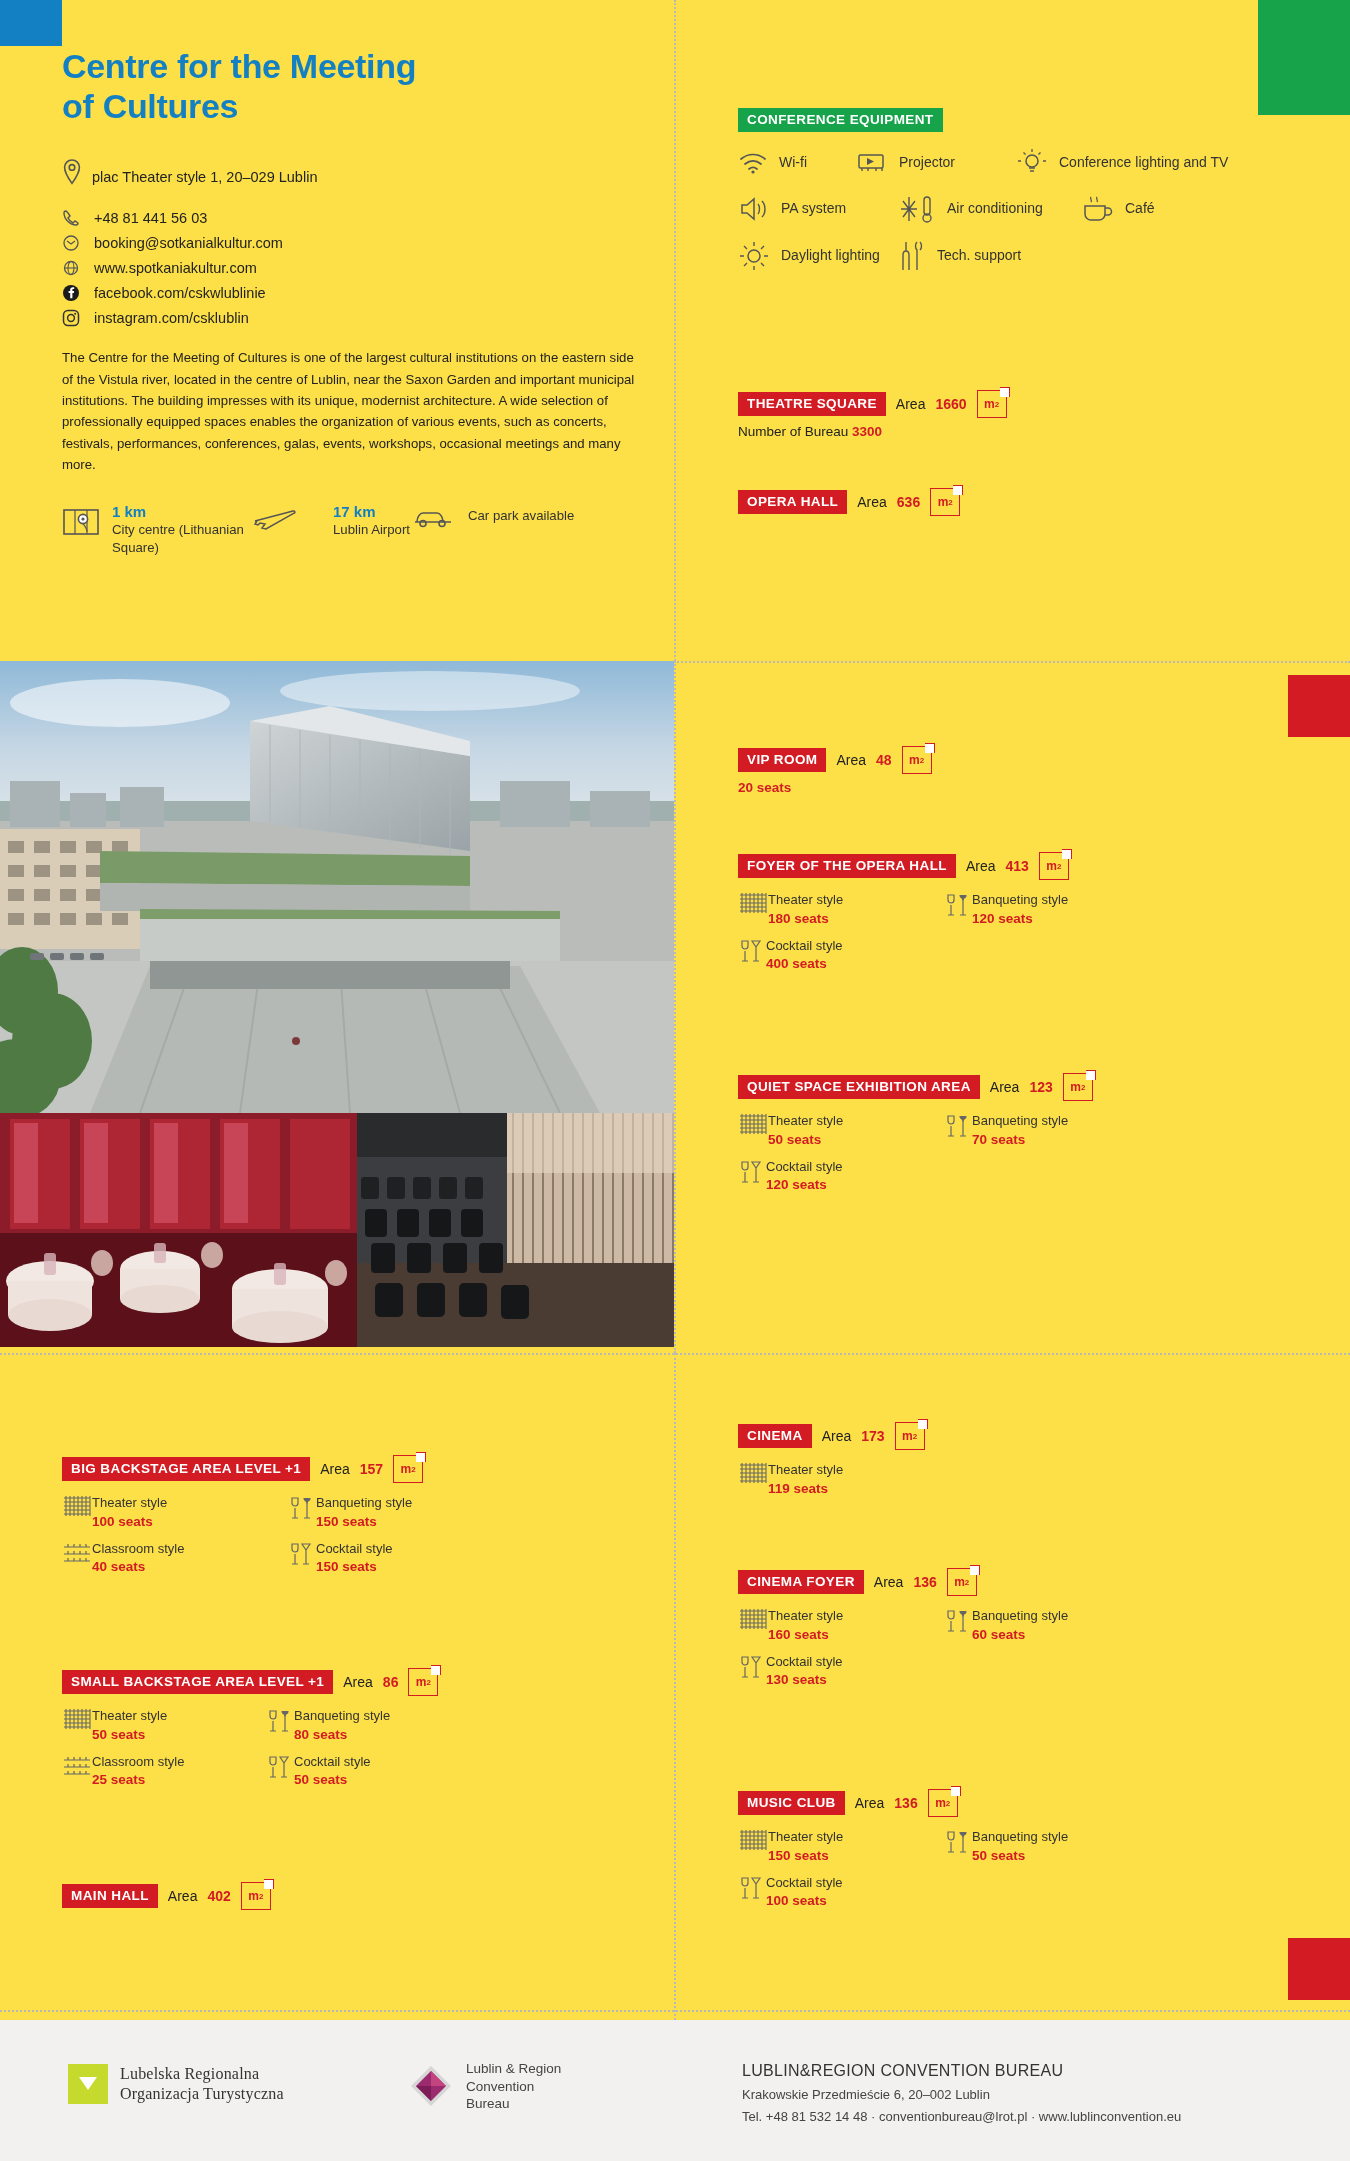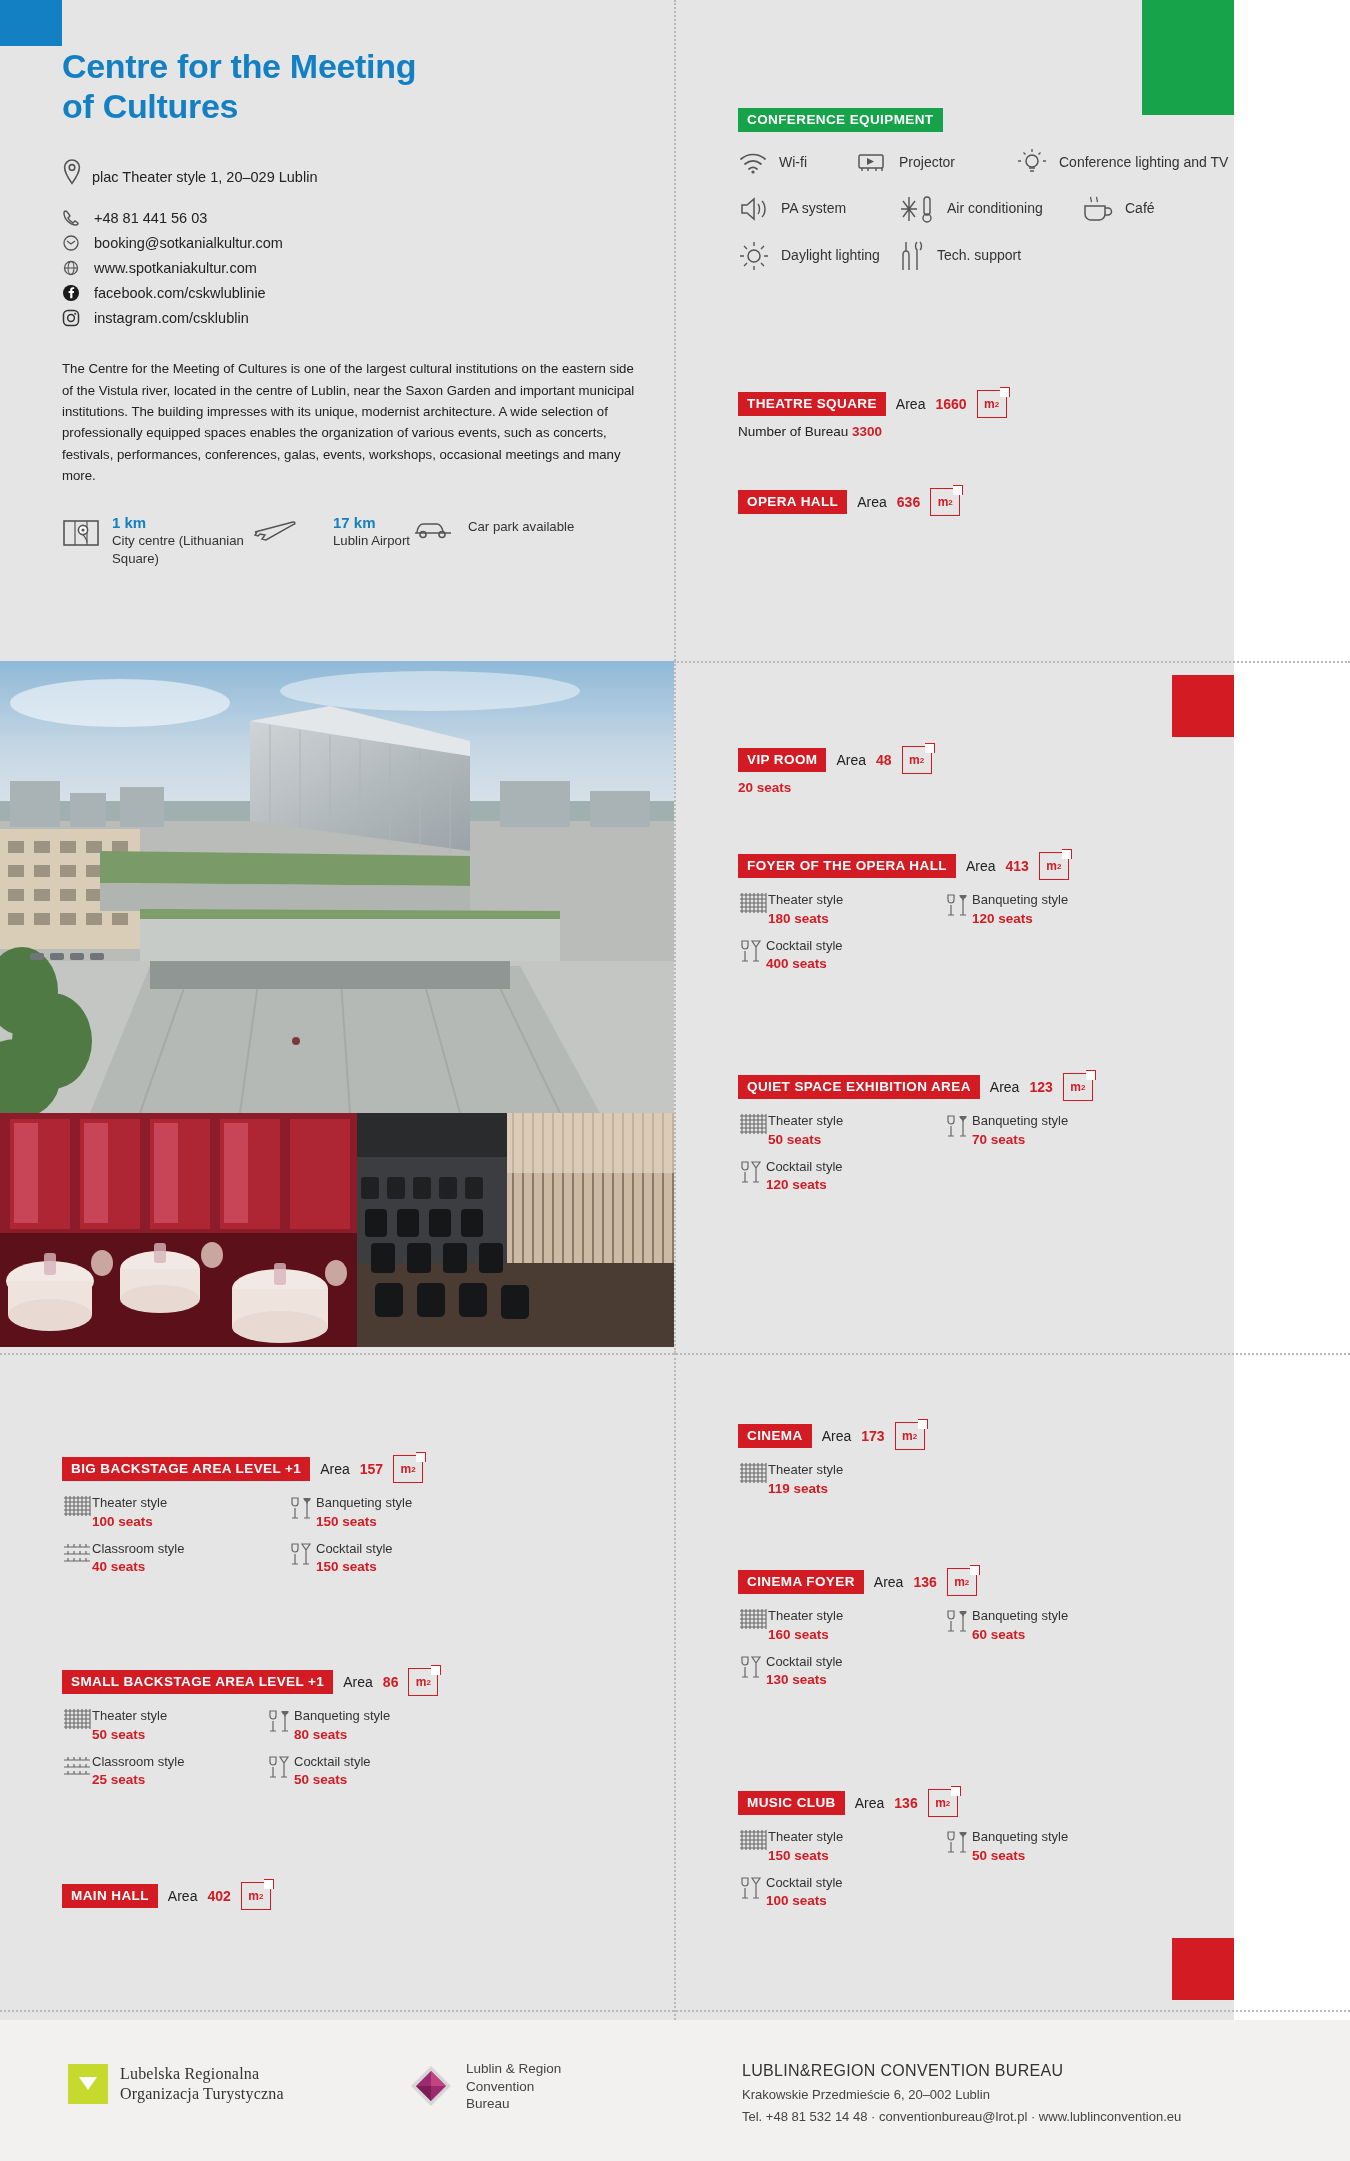--- a/index.html
+++ b/index.html
@@ -4,21 +4,21 @@
 <style>
   * { box-sizing: border-box; margin: 0; padding: 0; }
   html, body {
     width: 1350px;
     height: 2161px;
     font-family: "Liberation Sans", sans-serif;
     background: #ffffff;
     color: #1a1a1a;
     overflow: hidden;
   }
-  .page { position: relative; width: 1234px; height: 2161px; background: #e5e5e5; }
+  .page { position: relative; width: 1350px; height: 2161px; background: #fde047; }
 
   
   .blk { position: absolute; }
   .blk-blue   { left: 0;    top: 0;    width: 62px;  height: 46px; background: #1380c4; }
   .blk-green  { right: 0;   top: 0;    width: 92px;  height: 115px; background: #16a34a; }
   .blk-red1   { right: 0;   top: 675px; width: 62px; height: 62px; background: #d21b23; }
   .blk-red2   { right: 0;   top: 1938px; width: 62px; height: 62px; background: #d21b23; }
   .blk-yellow { left: 0;    top: 1283px; width: 62px; height: 62px; background: #ffcc00; }
 
   
@@ -31,21 +31,21 @@
     font-size: 34px; line-height: 1.18; font-weight: bold; color: #1380c4;
     letter-spacing: -0.3px;
   }
   .addr-row { display: flex; align-items: flex-end; gap: 10px; margin-top: 33px; }
   .addr-row .txt { font-size: 14.5px; color: #222; padding-top: 3px; }
 
   .contact { margin-top: 24px; display: flex; flex-direction: column; gap: 7px; }
   .contact .c-row { display: flex; align-items: center; gap: 14px; }
   .contact .c-row .txt { font-size: 14.5px; color: #222; }
 
-  .desc { margin-top: 31px; font-size: 13.2px; line-height: 1.62; color: #222; width: 575px; }
+  .desc { margin-top: 20px; font-size: 13.2px; line-height: 1.62; color: #222; width: 575px; }
 
   .dist-wrap { margin-top: 28px; display: flex; align-items: flex-start; gap: 0; }
   .dist { display: flex; align-items: flex-start; gap: 12px; }
   .dist .d-val { font-size: 15px; font-weight: bold; color: #1380c4; }
   .dist .d-lbl { font-size: 13.2px; color: #333; line-height: 1.35; margin-top: 1px; }
   .dist .d-lbl-only { font-size: 13.2px; color: #333; line-height: 1.35; padding-top: 4px; }
 
   
   .right-col { position: absolute; left: 738px; top: 0; width: 612px; }
 

